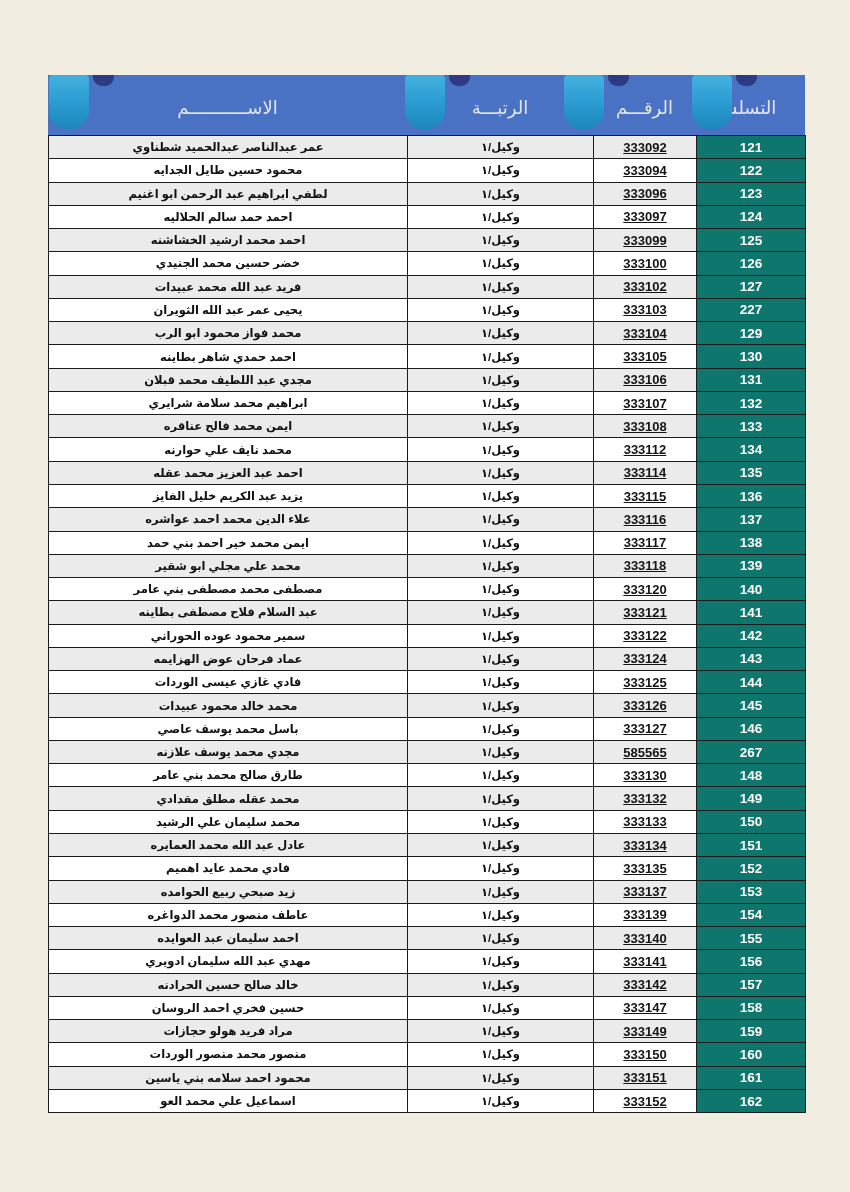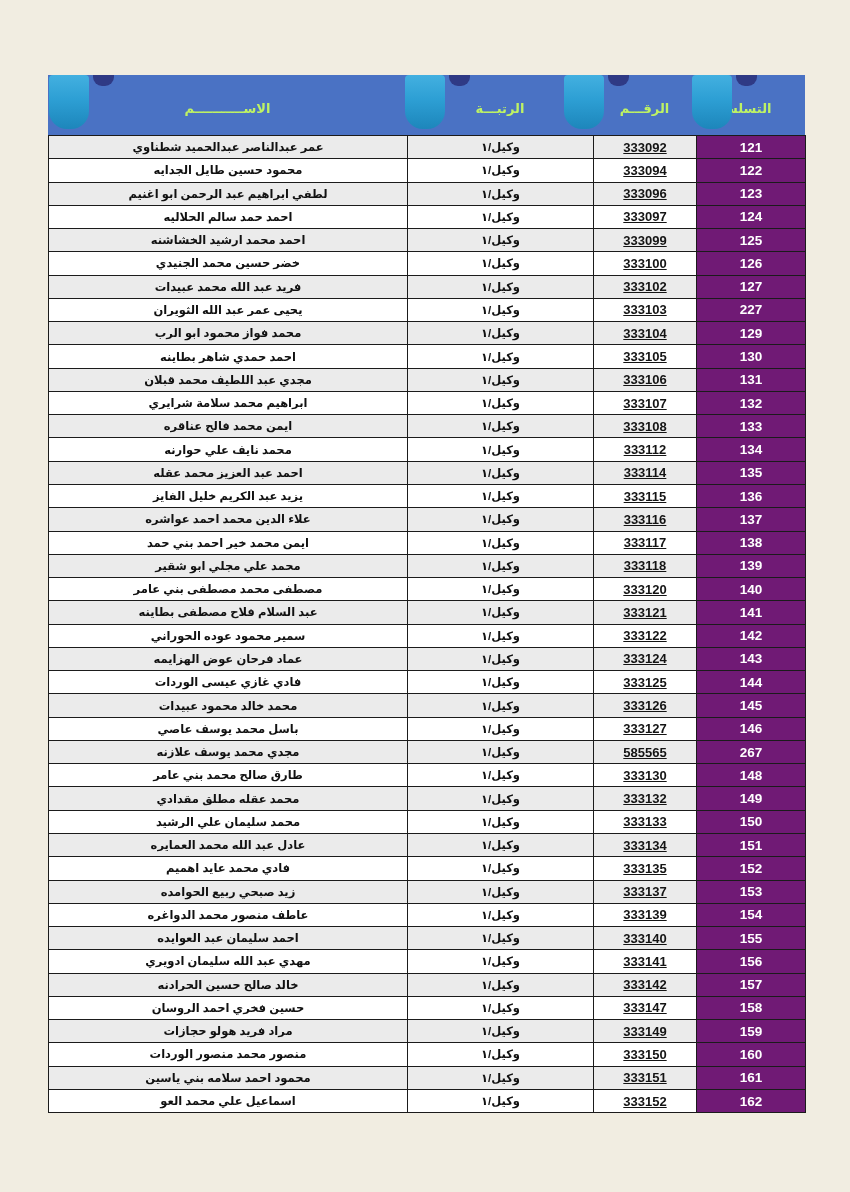--- a/index.html
+++ b/index.html
@@ -27,23 +27,23 @@
   .header-band {
     position: relative;
     height: 60px;
     background: #4a72c4;
     display: flex;
     flex-direction: row-reverse; 
     align-items: center;
     box-sizing: border-box;
   }
   .header-cell {
-    color: #bef264;
-    font-weight: bold;
-    font-size: 13px;
+    color: #e5e5e5;
+    font-weight: normal;
+    font-size: 18px;
     text-align: center;
     white-space: nowrap;
     overflow: hidden;
     direction: rtl;
     padding-top: 6px;
   }
   .hc-serial { width: 109px; padding-right: 16px; box-sizing: border-box; }
   .hc-number { width: 103px; }
   .hc-rank   { width: 186px; }
   .hc-name   { width: 359px; }
@@ -80,21 +80,21 @@
     height: 23.28px;
     padding: 0 3px;
     text-align: center;
     vertical-align: middle;
     font-weight: bold;
     white-space: nowrap;
     overflow: hidden;
     box-sizing: border-box;
   }
   td.serial-cell {
-    background: #701a75;
+    background: #0f766e;
     color: #ffffff;
     font-size: 13.5px;
     direction: ltr;
   }
   td.number-cell {
     color: #141414;
     font-size: 13px;
     direction: ltr;
     text-decoration: underline;
   }

